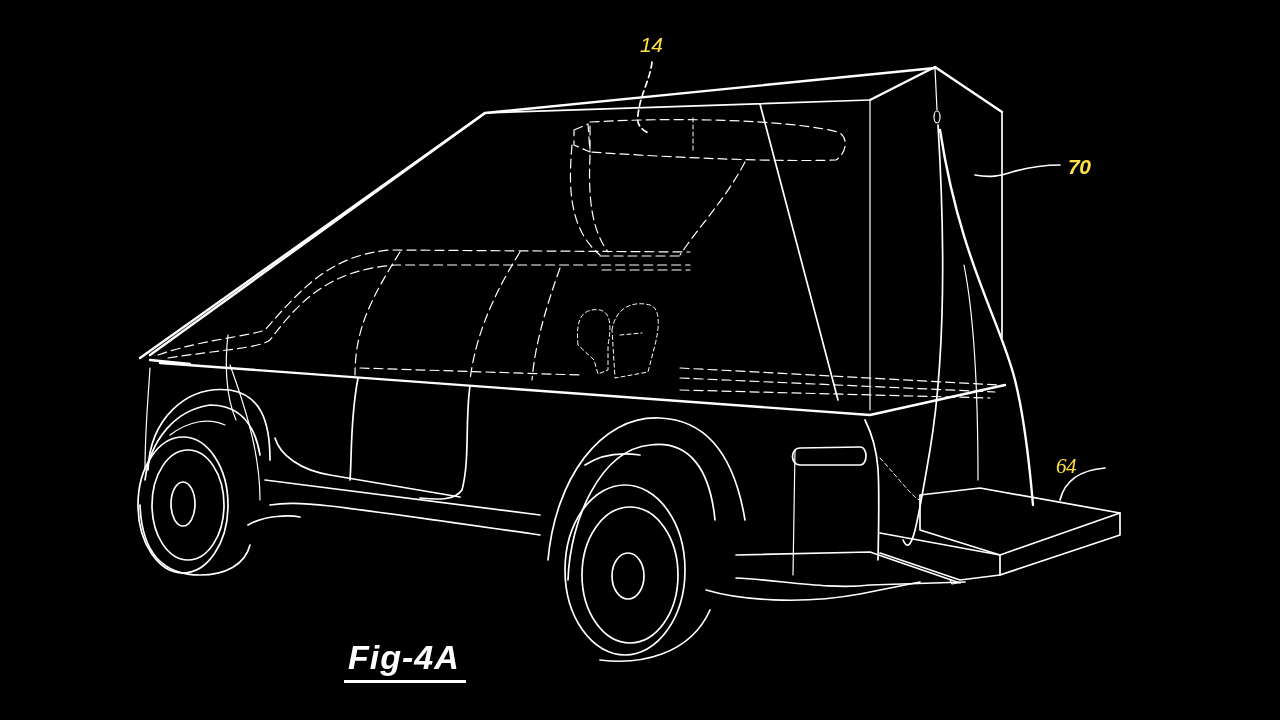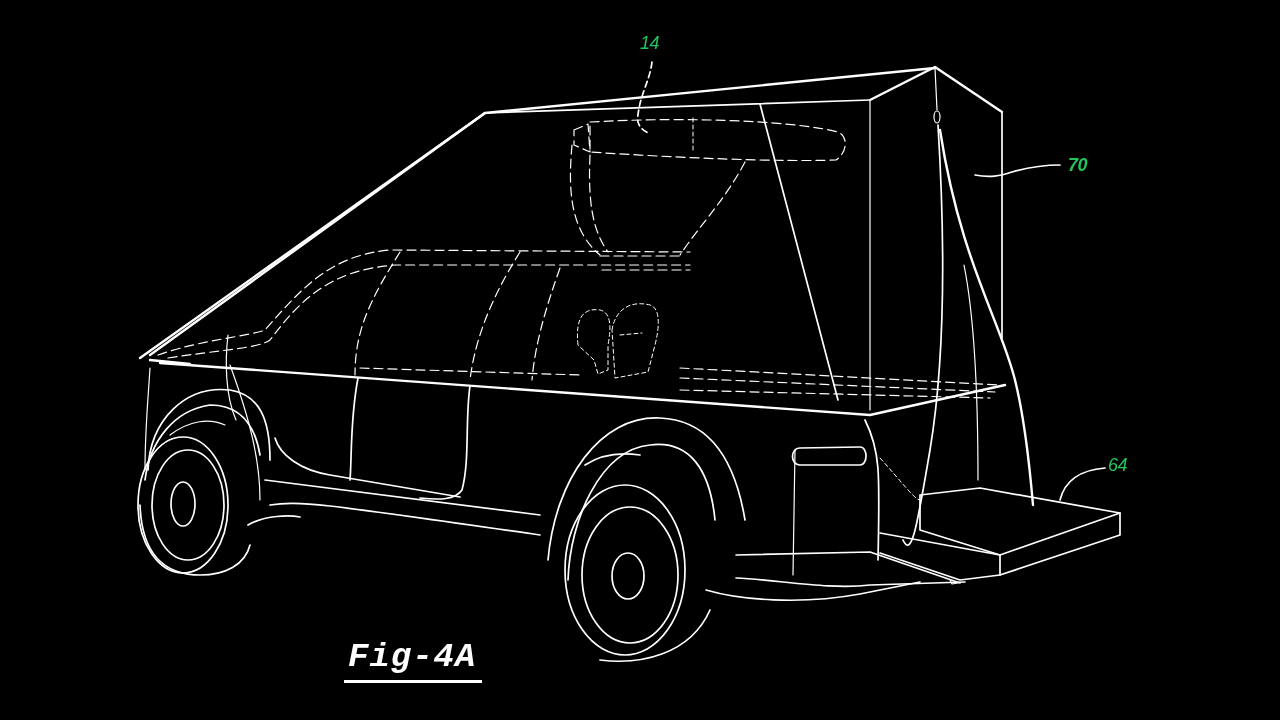--- a/index.html
+++ b/index.html
@@ -5,27 +5,27 @@
   html, body { margin: 0; padding: 0; background: #000; }
   body { width: 1280px; height: 720px; overflow: hidden; position: relative; }
   #stage { position: absolute; left: 0; top: 0; width: 1280px; height: 720px; }
   .ln { fill: none; stroke: #fff; stroke-linecap: round; stroke-linejoin: round; }
   .thick { stroke-width: 2.4; }
   .med { stroke-width: 1.7; }
   .thin { stroke-width: 1.2; }
   .dash { stroke-dasharray: 9 5; stroke-width: 1.2; }
   .dash-fine { stroke-dasharray: 4 3; stroke-width: 1; }
   .ref-label {
-    position: absolute; color: #22c55e;
+    position: absolute; color: #fde047;
     font-family: "Liberation Sans", sans-serif; font-style: italic;
-    font-size: 18px; letter-spacing: -0.5px; line-height: 1;
+    font-size: 21px; letter-spacing: -0.5px; line-height: 1;
   }
   .fig-label {
     position: absolute; left: 344px; top: 640px; color: #fff;
-    font-family: Liberation Mono, monospace; font-style: italic; font-weight: bold;
+    font-family: Liberation Sans, sans-serif; font-style: italic; font-weight: bold;
     font-size: 34px; letter-spacing: 1px; line-height: 1;
     border-bottom: 3px solid #fff; padding: 0 6px 6px 4px;
   }
 </style>
 </head>
 <body>
 
 <div id="stage">
 <svg width="1280" height="720" viewBox="0 0 1280 720" xmlns="http://www.w3.org/2000/svg">
 
@@ -140,14 +140,14 @@
     <path class="ln thin" d="M950 580 L 952 584 L 958 583"></path>
   </g>
 
   <path class="ln med" d="M975 175 C 990 178, 1000 176, 1012 172 C 1030 167, 1045 165, 1060 165"></path>
   <path class="ln med" d="M1060 500 C 1065 480, 1080 470, 1105 468"></path>
 </svg>
 </div>
 
 <div class="ref-label" style="left:640px; top:34px;">14</div>
 <div class="ref-label" style="left:1068px; top:156px;font-weight:bold;">70</div>
-<div class="ref-label" style="left:1108px; top:456px;">64</div>
+<div class="ref-label" style="left:1056px; top:456px;font-family:Liberation Serif, serif;">64</div>
 <div class="fig-label">Fig-4A</div>
 
 </body></html>

